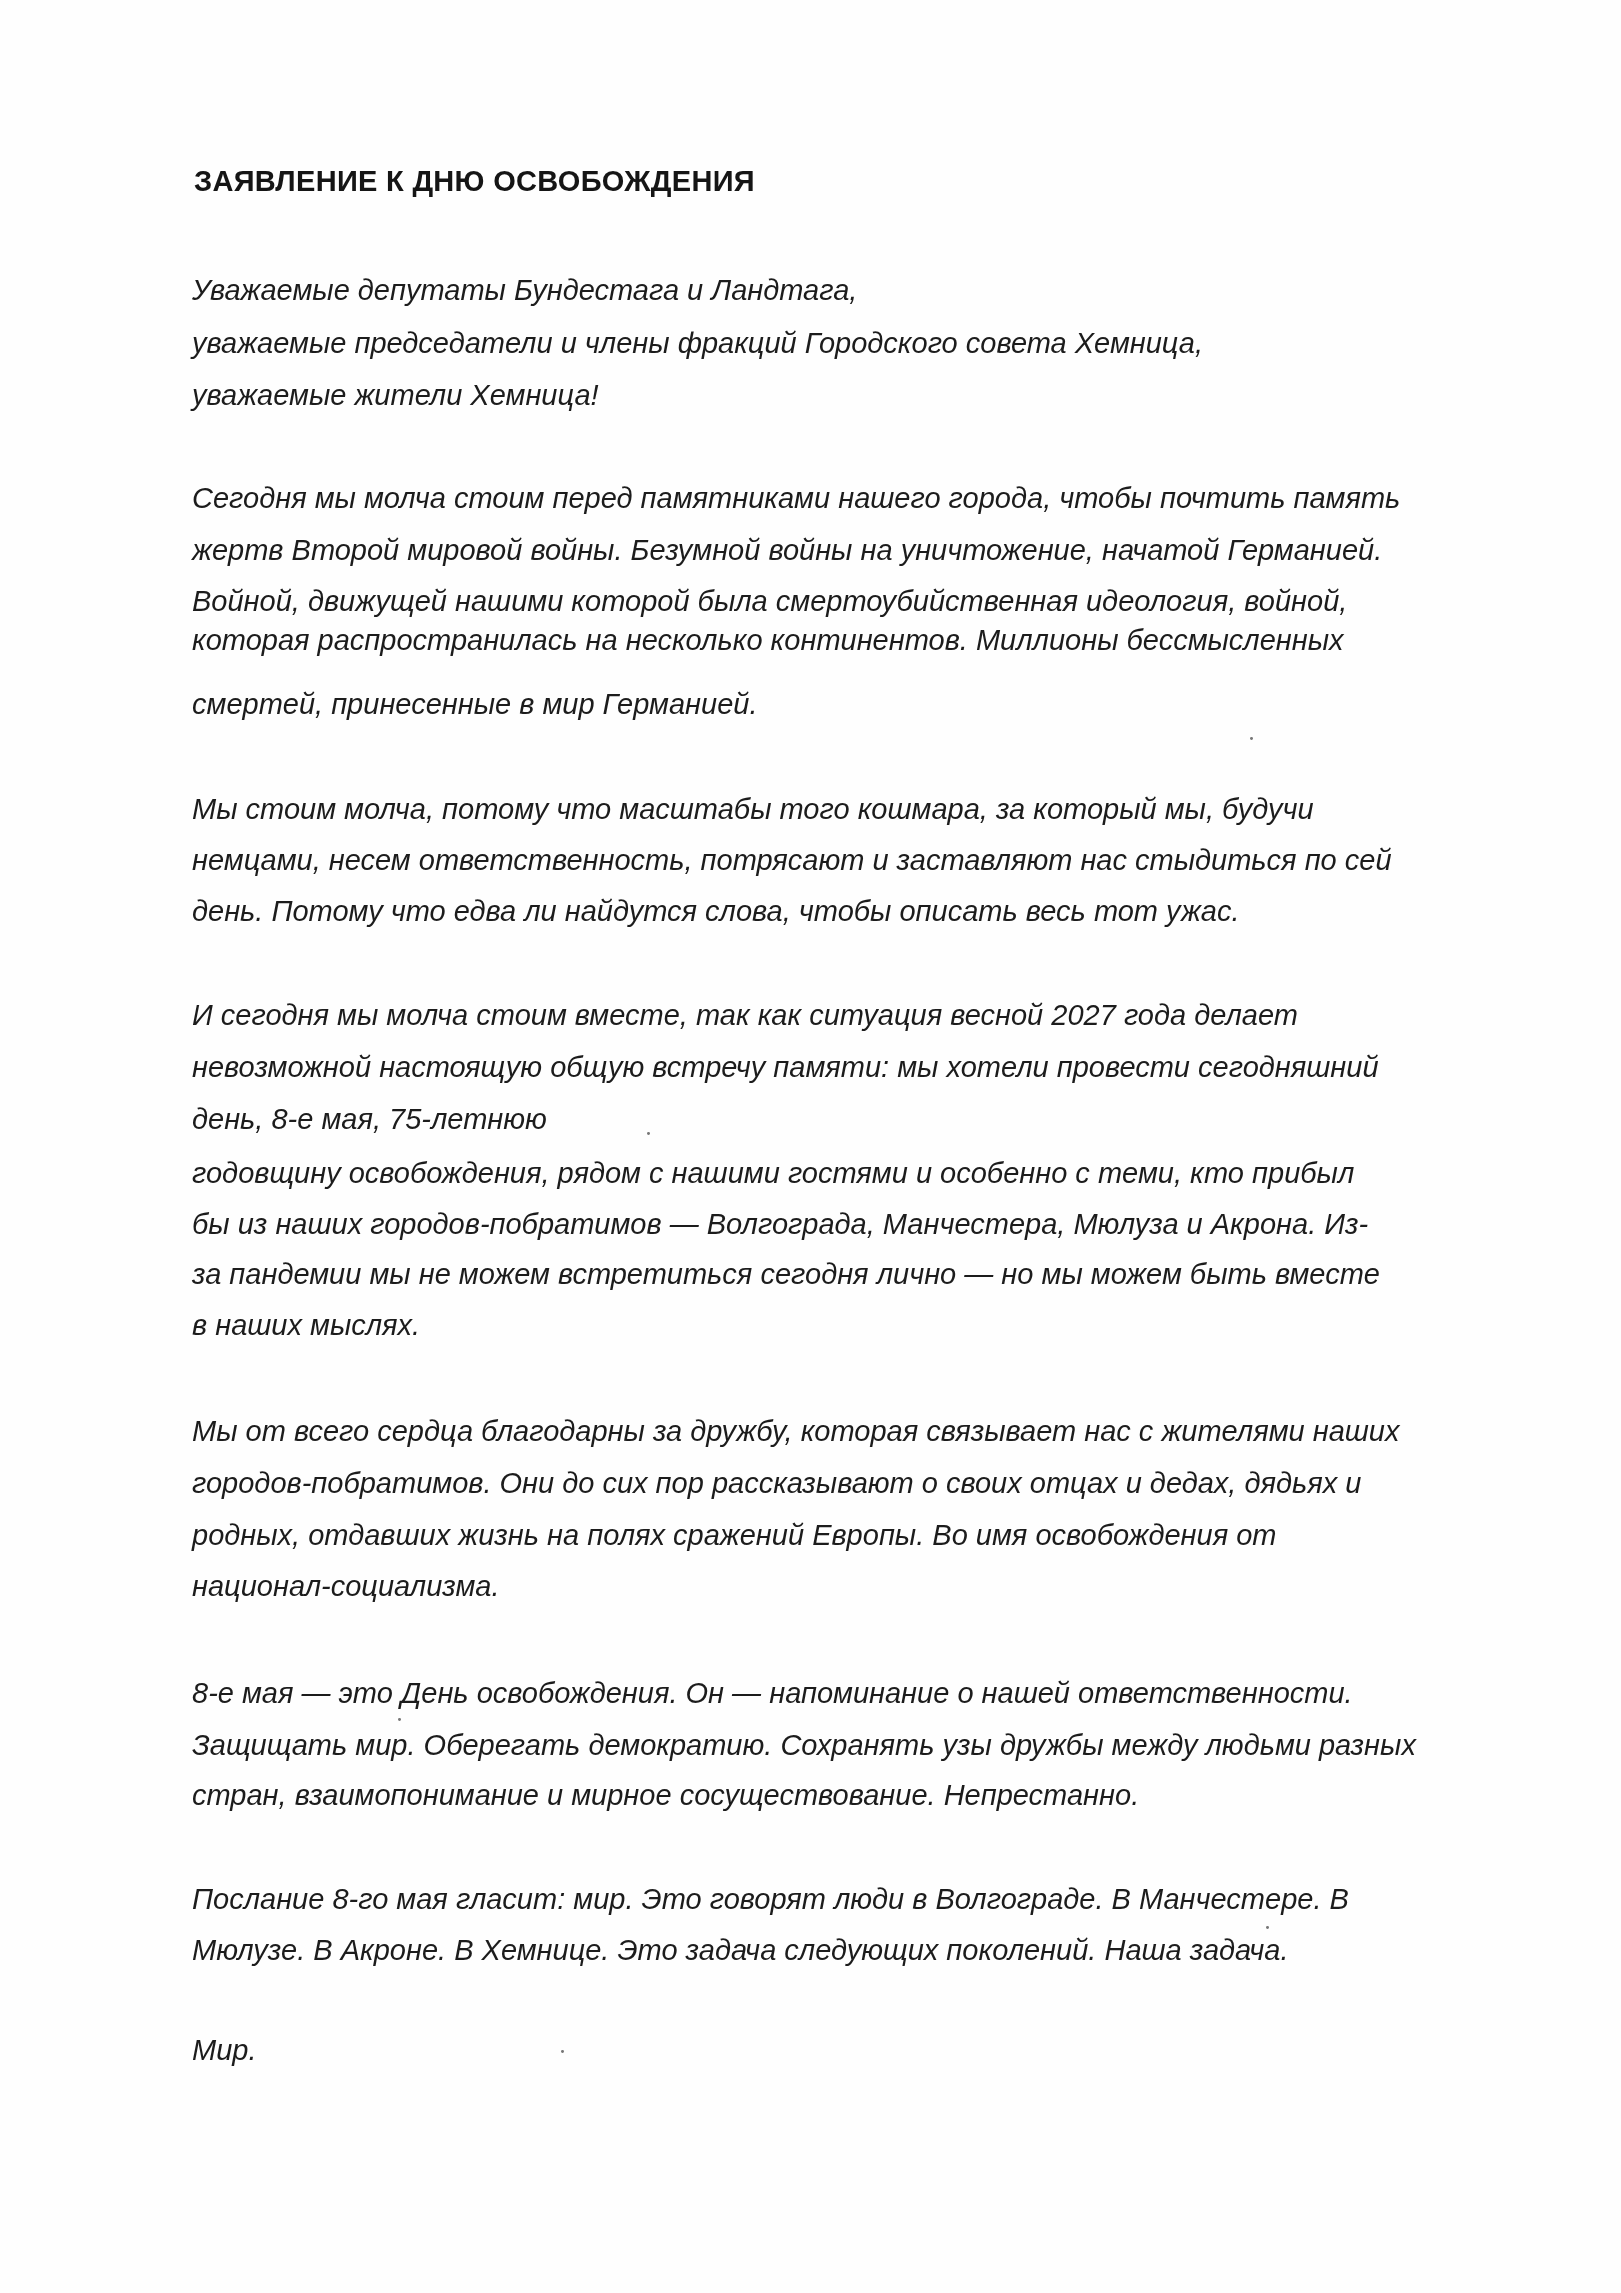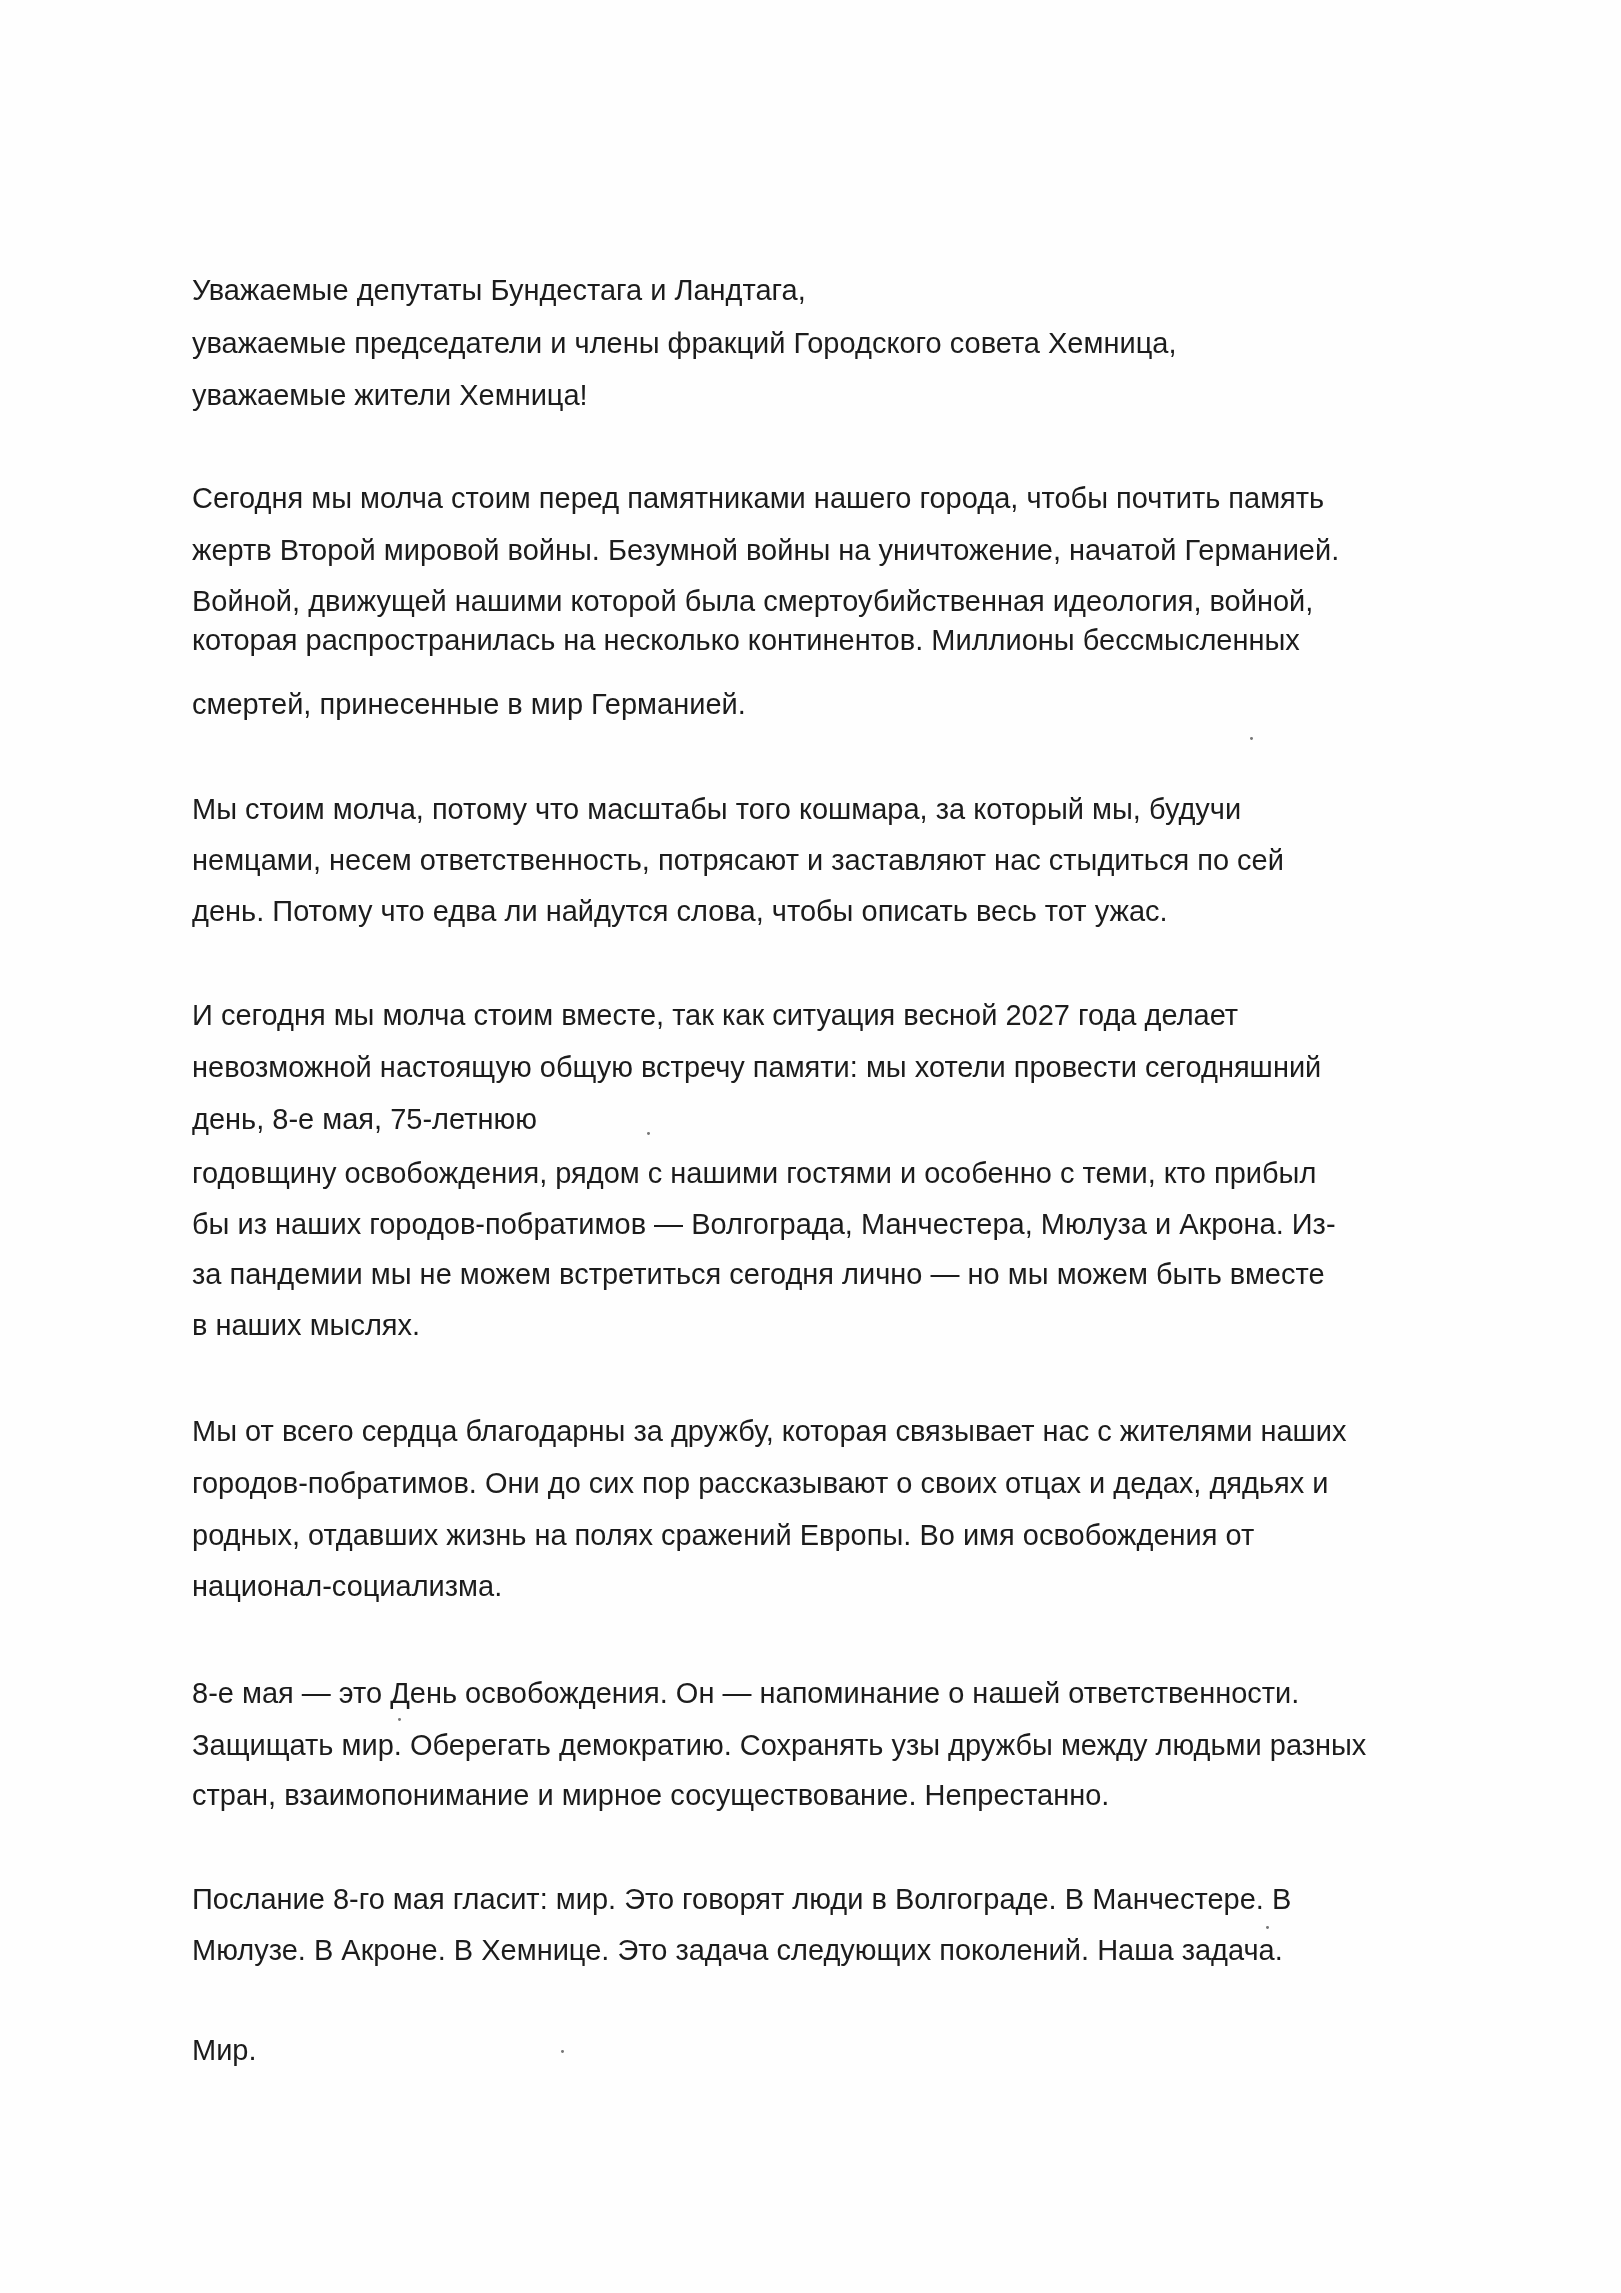--- a/index.html
+++ b/index.html
@@ -1,27 +1,28 @@
 <!DOCTYPE html>
 <html><head>
 <meta charset="utf-8">
 <style>
   html, body { margin:0; padding:0; background:#ffffff; }
   body { width:1621px; height:2294px; position:relative; overflow:hidden;
          font-family:"Liberation Sans", "DejaVu Sans", sans-serif; color:#1a1a1a; }
   .page { position:absolute; left:0; top:0; width:1621px; height:2294px; background:#fefefe; }
   .title { position:absolute; left:194px; top:165px; font-size:29px; font-weight:bold; letter-spacing:0.3px; margin:0; color:#151515; }
-  .line { position:absolute; left:192px; font-size:29px; white-space:nowrap; line-height:1; color:#1c1c1c; }
+  .line { position:absolute; left:192px; font-size:29px; white-space:nowrap; line-height:1; color:#1c1c1c;font-style:italic; }
   .speck { position:absolute; width:2.9px; height:2.9px; border-radius:50%; background:#777; }
 </style>
 </head>
 <body>
 
 <div class="page">
 
+  <h1 class="title">ЗАЯВЛЕНИЕ К ДНЮ ОСВОБОЖДЕНИЯ</h1>
 
   <div>
     <div class="line" style="top:276px">Уважаемые депутаты Бундестага и Ландтага,</div>
     <div class="line" style="top:329px">уважаемые председатели и члены фракций Городского совета Хемница,</div>
     <div class="line" style="top:381px">уважаемые жители Хемница!</div>
   </div>
 
   <div>
     <div class="line" style="top:484px">Сегодня мы молча стоим перед памятниками нашего города, чтобы почтить память</div>
     <div class="line" style="top:536px">жертв Второй мировой войны. Безумной войны на уничтожение, начатой Германией.</div>

